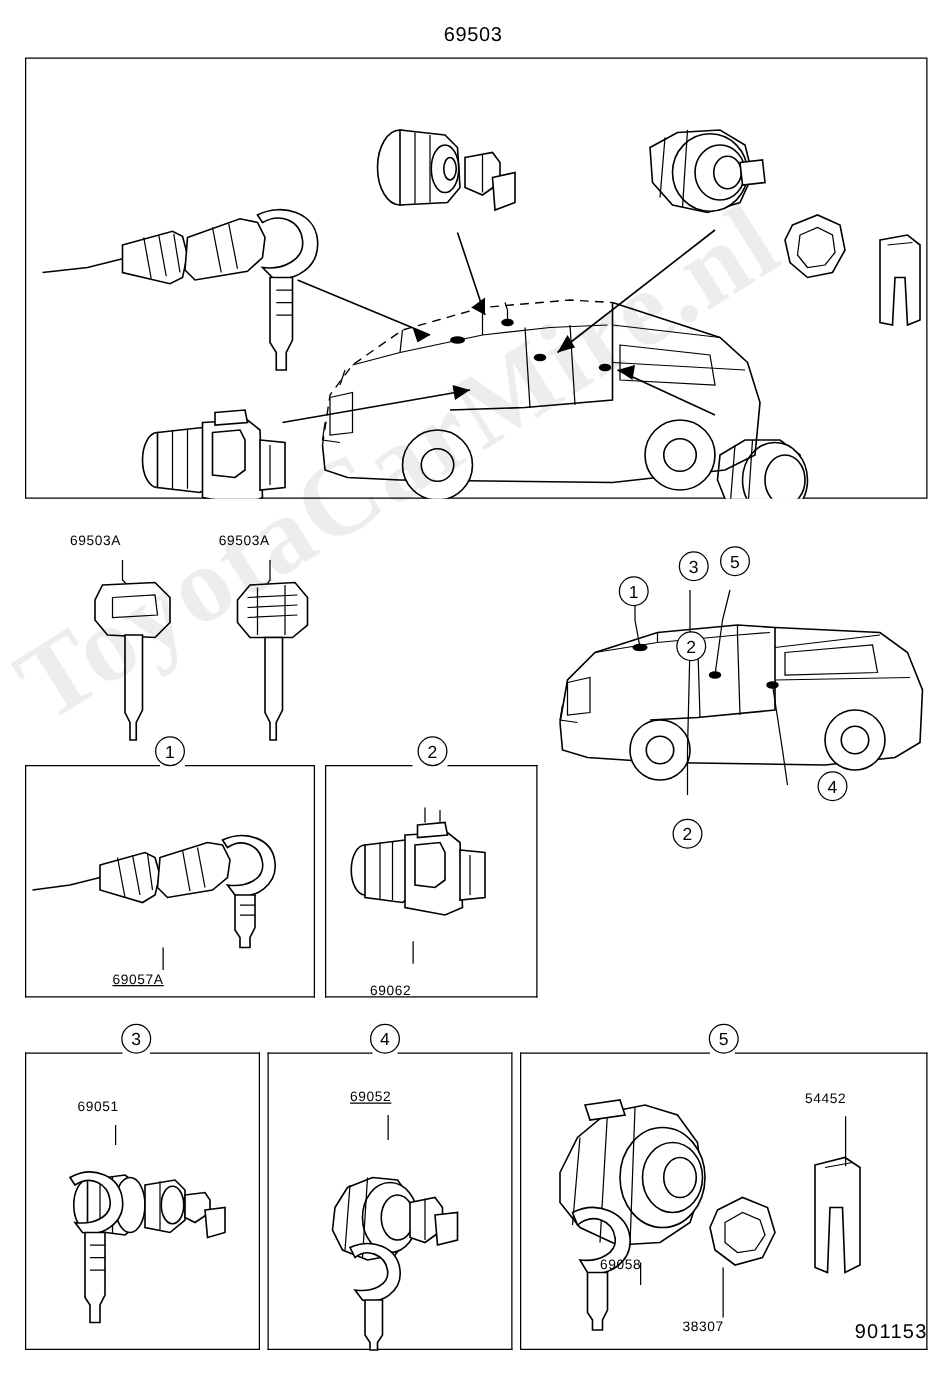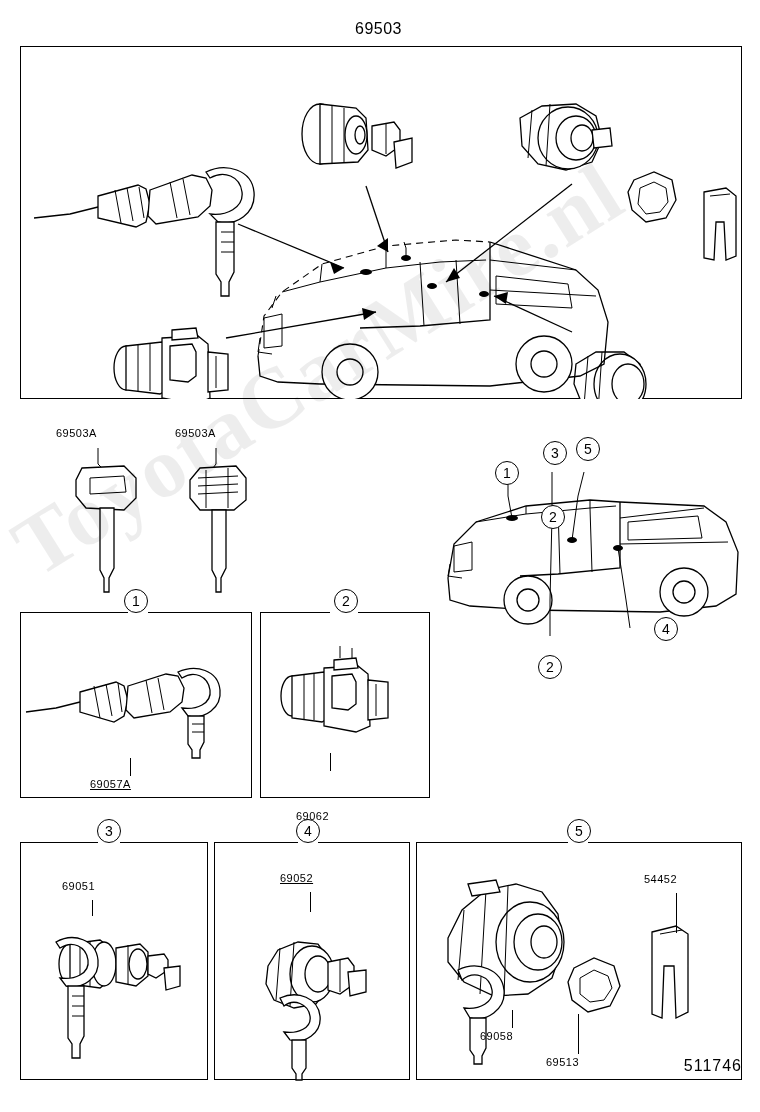--- a/index.html
+++ b/index.html
@@ -227,21 +227,21 @@
     <ellipse class="fillw" cx="26" cy="60" rx="11" ry="20"></ellipse>
     <path class="fillw" d="M26 40 L58 36 L66 42 L66 80 L56 86 L26 82 Z"></path>
     <path class="ln-thin" d="M38 38 L38 84 M48 37 L48 84"></path>
     <path class="fillw" d="M58 32 L92 30 L102 38 L104 90 L90 96 L58 90 Z"></path>
     <path class="fillw" d="M66 40 L86 38 L90 46 L90 68 L82 74 L66 72 Z"></path>
     <path class="fillw" d="M102 44 L122 46 L122 82 L102 84 Z"></path>
     <path class="ln-thin" d="M110 48 L110 80"></path>
     <path class="fillw" d="M68 24 L90 22 L92 32 L68 34 Z"></path>
     <path class="ln-thin" d="M74 22 L74 10 M86 22 L86 12"></path>
   </svg>
-  <div class="lbl" style="left:296px;top:810px;">69062</div>
+  <div class="lbl" style="left:296px;top:787px;">69062</div>
   <div class="leader v" style="left:330px;top:753px;height:18px;"></div>
 
   <div class="circ" style="left:97px;top:819px;">3</div>
   <div class="circ" style="left:296px;top:819px;">4</div>
   <div class="circ" style="left:567px;top:819px;">5</div>
 
   <div class="panel" style="left:20px;top:842px;width:188px;height:238px;border-top:none;"></div>
   <div class="leader h" style="left:20px;top:842px;width:78px;"></div>
   <div class="leader h" style="left:120px;top:842px;width:88px;"></div>
 
@@ -297,23 +297,23 @@
 
     <path class="fillw" d="M34 108 C54 98 78 108 80 128 C82 148 62 160 46 156 L40 146 C56 148 70 140 68 128 C66 114 50 108 38 118 Z"></path>
     <path class="fillw" d="M46 156 L62 156 L62 186 L58 194 L58 202 L50 202 L50 194 L46 188 Z"></path>
 
     <path class="fillw" d="M150 106 L170 96 L190 104 L196 124 L186 144 L164 150 L148 138 L144 120 Z"></path>
     <path class="ln-thin" d="M156 116 L170 108 L184 114 L188 126 L180 138 L166 140 L156 132 Z"></path>
 
     <path class="fillw" d="M228 70 L252 64 L264 72 L264 150 L252 156 L250 104 L240 104 L238 156 L228 152 Z"></path>
     <path class="ln-thin" d="M236 72 L258 68"></path>
   </svg>
-  <div class="lbl" style="left:480px;top:1030px;">69058</div>
+  <div class="lbl" style="left:480px;top:1006px;">69058</div>
   <div class="leader v" style="left:512px;top:1010px;height:18px;"></div>
-  <div class="lbl" style="left:546px;top:1056px;">69513</div>
+  <div class="lbl" style="left:546px;top:1056px;">38307</div>
   <div class="leader v" style="left:578px;top:1014px;height:40px;"></div>
   <div class="lbl" style="left:644px;top:873px;">54452</div>
   <div class="leader v" style="left:676px;top:893px;height:40px;"></div>
 
   <div class="wm">ToyotaCarMire.nl</div>
 
-  <div class="footer">511746</div>
+  <div class="footer">901153</div>
 </div>
 
 </body></html>

